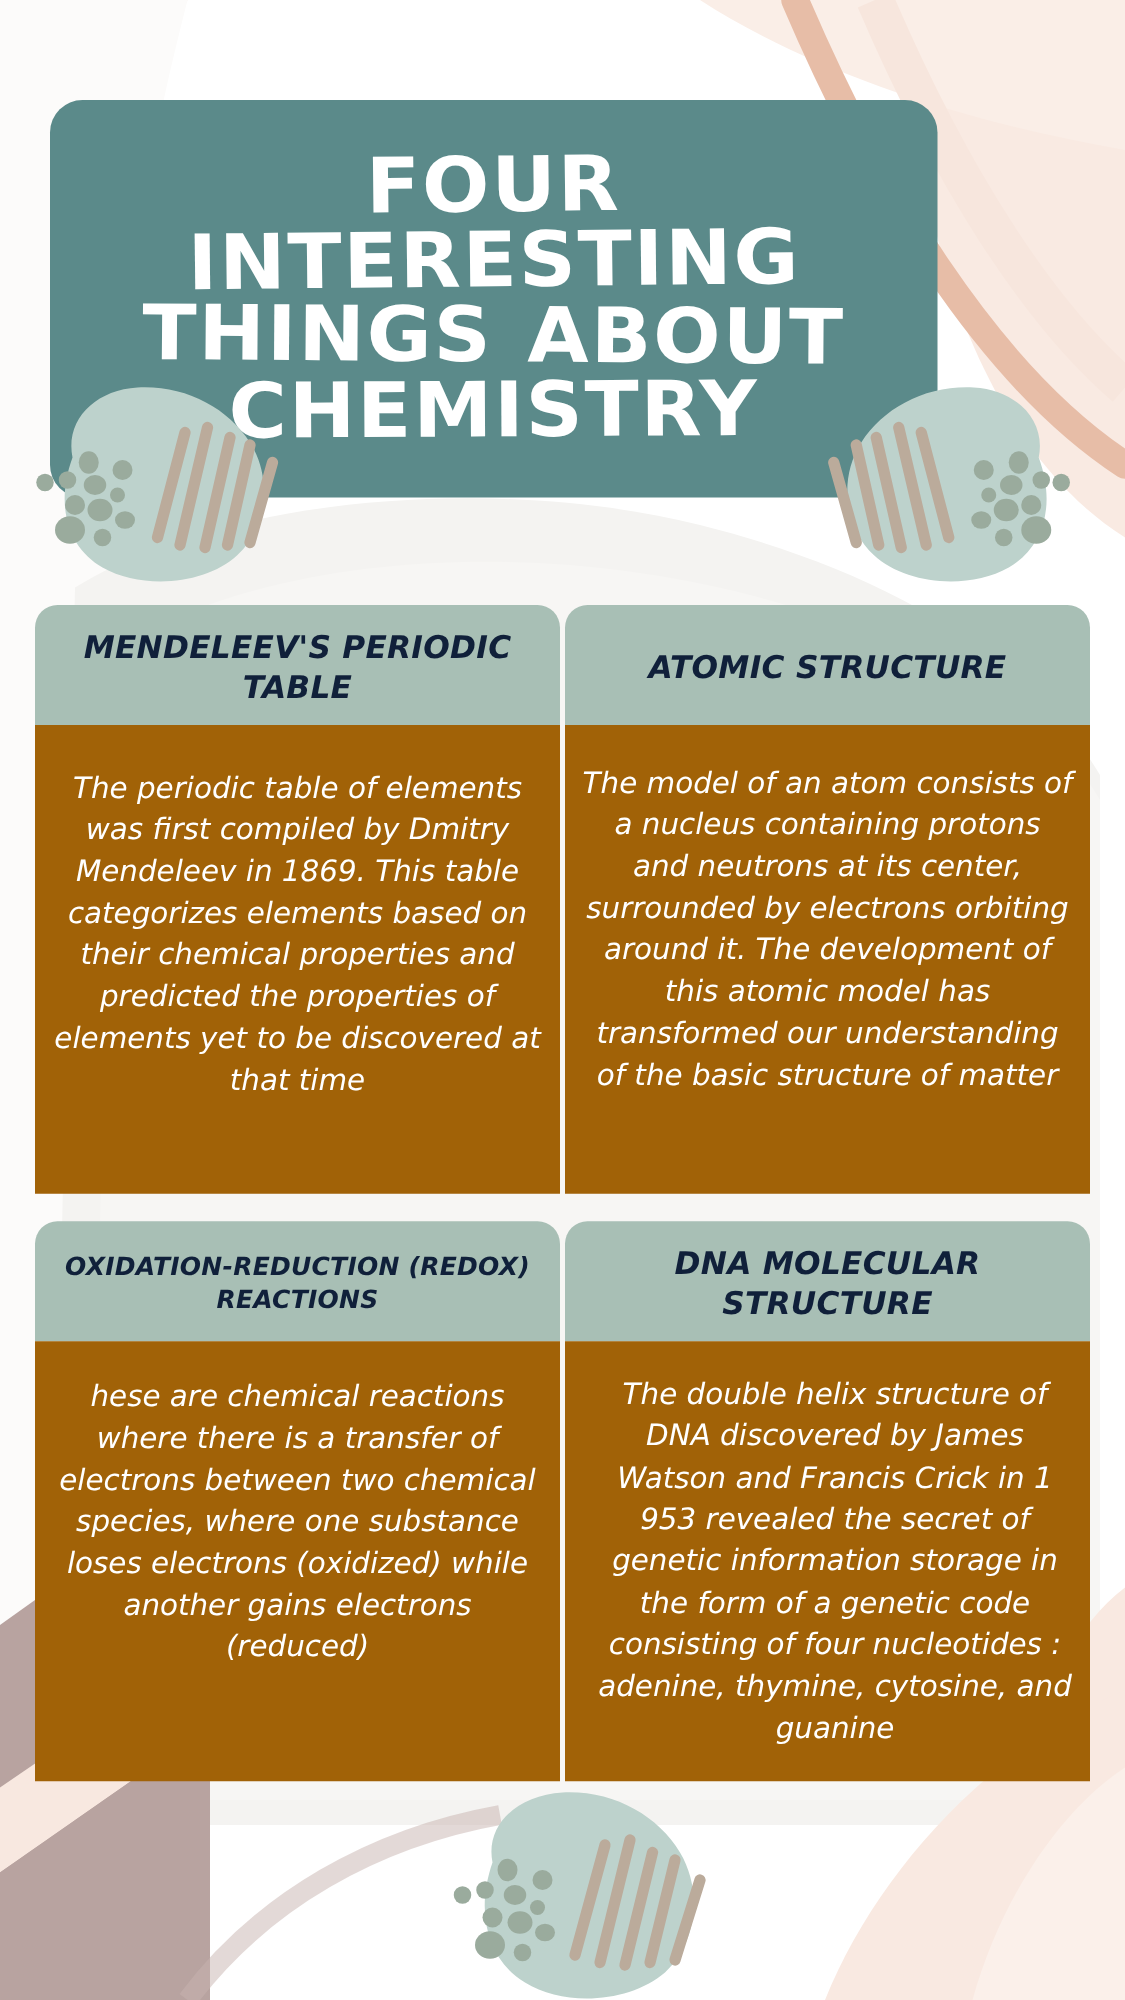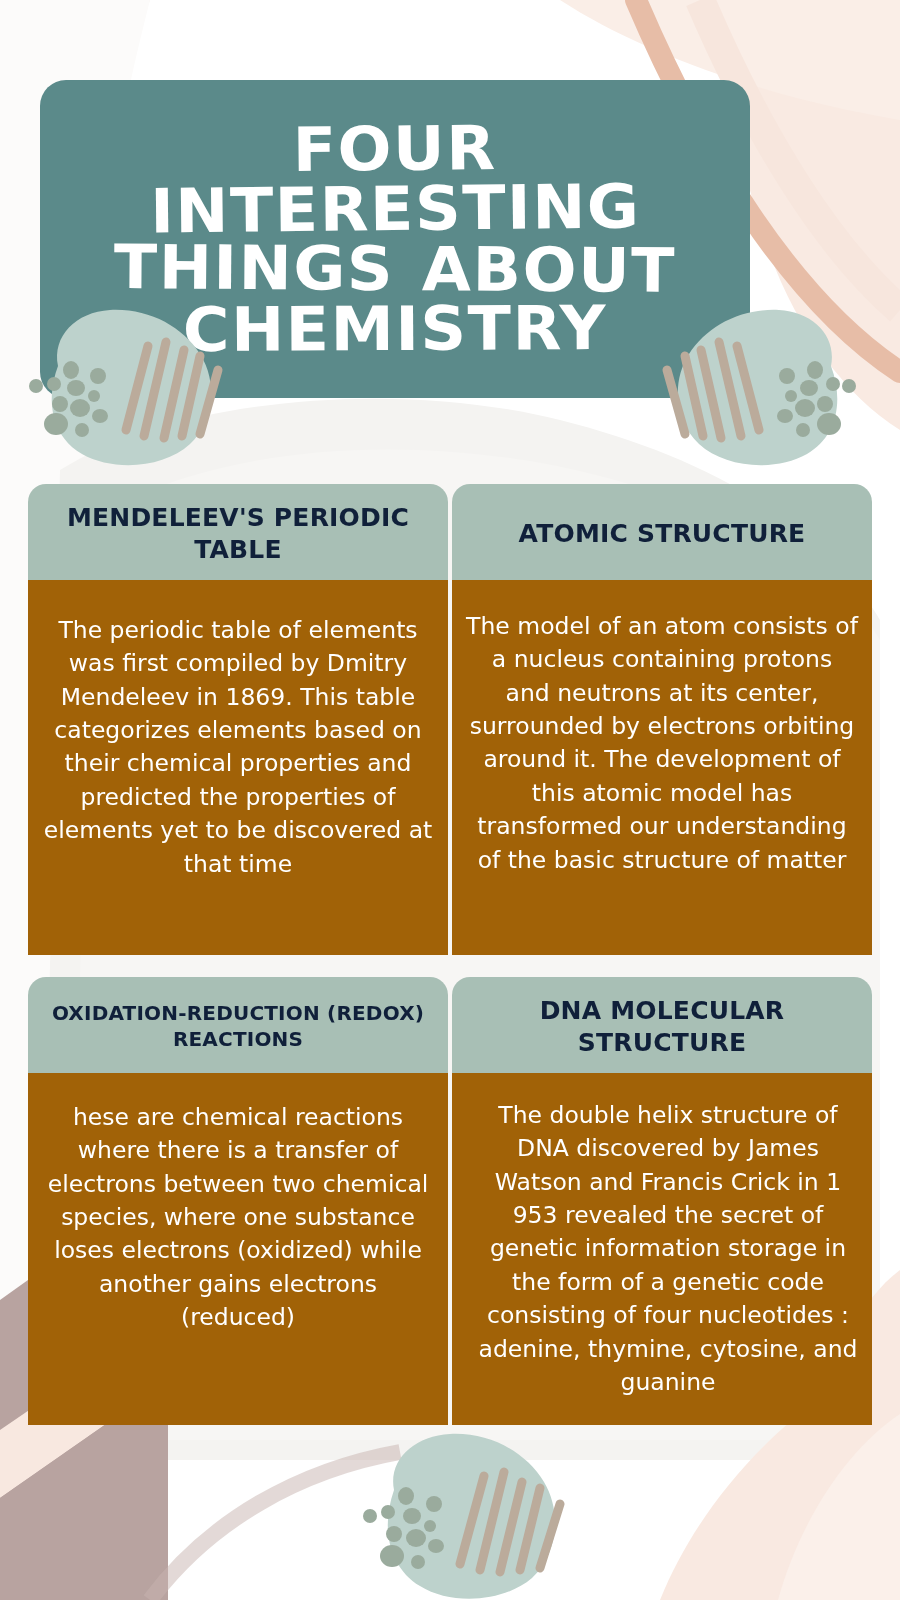--- a/index.html
+++ b/index.html
@@ -75,20 +75,21 @@
   .cards {
     position: absolute;
     left: 28px;
     top: 484px;
     width: 844px;
     z-index: 7;
     display: grid;
     grid-template-columns: 420px 420px;
     column-gap: 4px;
     row-gap: 22px;
+    font-style: italic;
   }
   .card { display: flex; flex-direction: column; }
 
   .card-header {
     background: #a8bfb5;
     border-radius: 18px 18px 0 0;
     color: #10203a;
     font-family: "DejaVu Sans", sans-serif;
     font-weight: 700;
     font-size: 25px;

